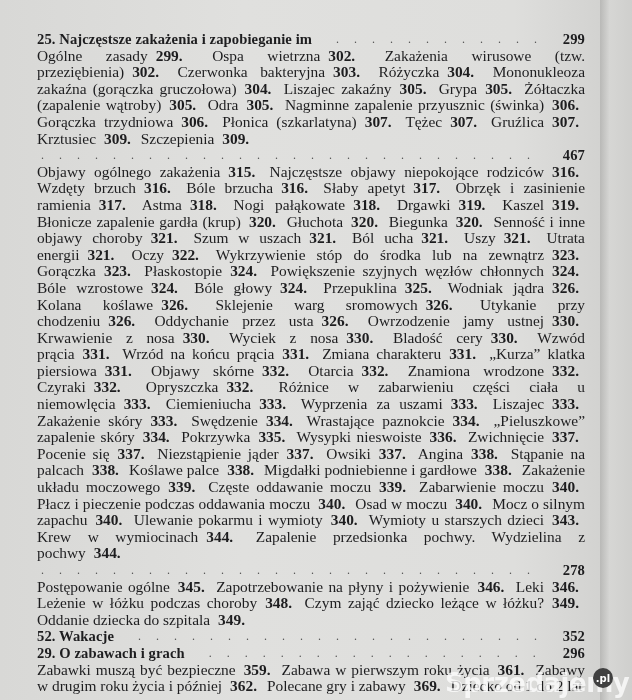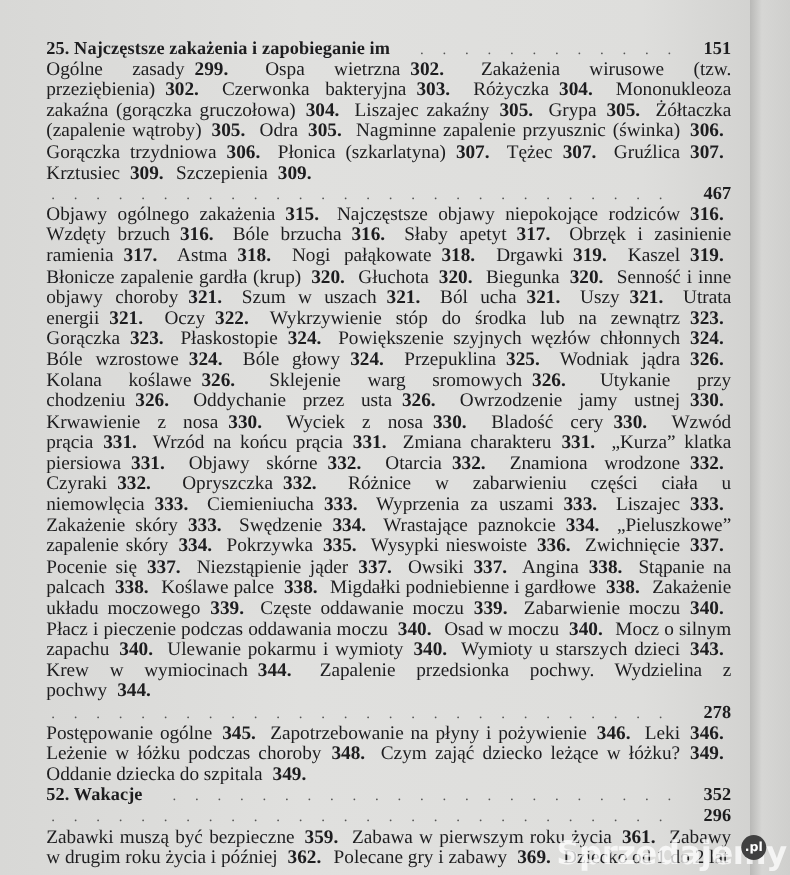--- a/index.html
+++ b/index.html
@@ -51,21 +51,21 @@
 <body>
 
 <div class="page"></div>
 <div class="page-edge"></div>
 
 <div class="toc" id="toc">
     <section>
       <div class="chapter-head">
         <span class="title">25. Najczęstsze zakażenia i zapobieganie im</span>
         <span class="dots">. . . . . . . . . . . . . . . . . . . . . . . . . . . . . . . . . . . . . . . . . . . . . . . . . . . . . . . . . . . . </span>
-        <span class="page-num">151</span>
+        <span class="page-num">299</span>
       </div>
       <div class="entries"><span class="entry"><span>Ogólne zasady</span><span class="num">299.</span> </span><span class="entry"><span>Ospa wietrzna</span><span class="num">302.</span> </span><span class="entry"><span>Zakażenia wirusowe (tzw. przeziębienia)</span><span class="num">302.</span> </span><span class="entry"><span>Czerwonka bakteryjna</span><span class="num">303.</span> </span><span class="entry"><span>Różyczka</span><span class="num">304.</span> </span><span class="entry"><span>Mononukleoza zakaźna (gorączka gruczołowa)</span><span class="num">304.</span> </span><span class="entry"><span>Liszajec zakaźny</span><span class="num">305.</span> </span><span class="entry"><span>Grypa</span><span class="num">305.</span> </span><span class="entry"><span>Żółtaczka (zapalenie wątroby)</span><span class="num">305.</span> </span><span class="entry"><span>Odra</span><span class="num">305.</span> </span><span class="entry"><span>Nagminne zapalenie przyusznic (świnka)</span><span class="num">306.</span> </span><span class="entry"><span>Gorączka trzydniowa</span><span class="num">306.</span> </span><span class="entry"><span>Płonica (szkarlatyna)</span><span class="num">307.</span> </span><span class="entry"><span>Tężec</span><span class="num">307.</span> </span><span class="entry"><span>Gruźlica</span><span class="num">307.</span> </span><span class="entry"><span>Krztusiec</span><span class="num">309.</span> </span><span class="entry"><span>Szczepienia</span><span class="num">309.</span> </span></div>
     </section>
     <section>
       <div class="chapter-head">
         <span class="dots">. . . . . . . . . . . . . . . . . . . . . . . . . . . . . . . . . . . . . . . . . . . . . . . . . . . . . . . . . . . . </span>
         <span class="page-num">467</span>
       </div>
       <div class="entries"><span class="entry"><span>Objawy ogólnego zakażenia</span><span class="num">315.</span> </span><span class="entry"><span>Najczęstsze objawy niepokojące rodziców</span><span class="num">316.</span> </span><span class="entry"><span>Wzdęty brzuch</span><span class="num">316.</span> </span><span class="entry"><span>Bóle brzucha</span><span class="num">316.</span> </span><span class="entry"><span>Słaby apetyt</span><span class="num">317.</span> </span><span class="entry"><span>Obrzęk i zasinienie ramienia</span><span class="num">317.</span> </span><span class="entry"><span>Astma</span><span class="num">318.</span> </span><span class="entry"><span>Nogi pałąkowate</span><span class="num">318.</span> </span><span class="entry"><span>Drgawki</span><span class="num">319.</span> </span><span class="entry"><span>Kaszel</span><span class="num">319.</span> </span><span class="entry"><span>Błonicze zapalenie gardła (krup)</span><span class="num">320.</span> </span><span class="entry"><span>Głuchota</span><span class="num">320.</span> </span><span class="entry"><span>Biegunka</span><span class="num">320.</span> </span><span class="entry"><span>Senność i inne objawy choroby</span><span class="num">321.</span> </span><span class="entry"><span>Szum w uszach</span><span class="num">321.</span> </span><span class="entry"><span>Ból ucha</span><span class="num">321.</span> </span><span class="entry"><span>Uszy</span><span class="num">321.</span> </span><span class="entry"><span>Utrata energii</span><span class="num">321.</span> </span><span class="entry"><span>Oczy</span><span class="num">322.</span> </span><span class="entry"><span>Wykrzywienie stóp do środka lub na zewnątrz</span><span class="num">323.</span> </span><span class="entry"><span>Gorączka</span><span class="num">323.</span> </span><span class="entry"><span>Płaskostopie</span><span class="num">324.</span> </span><span class="entry"><span>Powiększenie szyjnych węzłów chłonnych</span><span class="num">324.</span> </span><span class="entry"><span>Bóle wzrostowe</span><span class="num">324.</span> </span><span class="entry"><span>Bóle głowy</span><span class="num">324.</span> </span><span class="entry"><span>Przepuklina</span><span class="num">325.</span> </span><span class="entry"><span>Wodniak jądra</span><span class="num">326.</span> </span><span class="entry"><span>Kolana koślawe</span><span class="num">326.</span> </span><span class="entry"><span>Sklejenie warg sromowych</span><span class="num">326.</span> </span><span class="entry"><span>Utykanie przy chodzeniu</span><span class="num">326.</span> </span><span class="entry"><span>Oddychanie przez usta</span><span class="num">326.</span> </span><span class="entry"><span>Owrzodzenie jamy ustnej</span><span class="num">330.</span> </span><span class="entry"><span>Krwawienie z nosa</span><span class="num">330.</span> </span><span class="entry"><span>Wyciek z nosa</span><span class="num">330.</span> </span><span class="entry"><span>Bladość cery</span><span class="num">330.</span> </span><span class="entry"><span>Wzwód prącia</span><span class="num">331.</span> </span><span class="entry"><span>Wrzód na końcu prącia</span><span class="num">331.</span> </span><span class="entry"><span>Zmiana charakteru</span><span class="num">331.</span> </span><span class="entry"><span>„Kurza” klatka piersiowa</span><span class="num">331.</span> </span><span class="entry"><span>Objawy skórne</span><span class="num">332.</span> </span><span class="entry"><span>Otarcia</span><span class="num">332.</span> </span><span class="entry"><span>Znamiona wrodzone</span><span class="num">332.</span> </span><span class="entry"><span>Czyraki</span><span class="num">332.</span> </span><span class="entry"><span>Opryszczka</span><span class="num">332.</span> </span><span class="entry"><span>Różnice w zabarwieniu części ciała u niemowlęcia</span><span class="num">333.</span> </span><span class="entry"><span>Ciemieniucha</span><span class="num">333.</span> </span><span class="entry"><span>Wyprzenia za uszami</span><span class="num">333.</span> </span><span class="entry"><span>Liszajec</span><span class="num">333.</span> </span><span class="entry"><span>Zakażenie skóry</span><span class="num">333.</span> </span><span class="entry"><span>Swędzenie</span><span class="num">334.</span> </span><span class="entry"><span>Wrastające paznokcie</span><span class="num">334.</span> </span><span class="entry"><span>„Pieluszkowe” zapalenie skóry</span><span class="num">334.</span> </span><span class="entry"><span>Pokrzywka</span><span class="num">335.</span> </span><span class="entry"><span>Wysypki nieswoiste</span><span class="num">336.</span> </span><span class="entry"><span>Zwichnięcie</span><span class="num">337.</span> </span><span class="entry"><span>Pocenie się</span><span class="num">337.</span> </span><span class="entry"><span>Niezstąpienie jąder</span><span class="num">337.</span> </span><span class="entry"><span>Owsiki</span><span class="num">337.</span> </span><span class="entry"><span>Angina</span><span class="num">338.</span> </span><span class="entry"><span>Stąpanie na palcach</span><span class="num">338.</span> </span><span class="entry"><span>Koślawe palce</span><span class="num">338.</span> </span><span class="entry"><span>Migdałki podniebienne i gardłowe</span><span class="num">338.</span> </span><span class="entry"><span>Zakażenie układu moczowego</span><span class="num">339.</span> </span><span class="entry"><span>Częste oddawanie moczu</span><span class="num">339.</span> </span><span class="entry"><span>Zabarwienie moczu</span><span class="num">340.</span> </span><span class="entry"><span>Płacz i pieczenie podczas oddawania moczu</span><span class="num">340.</span> </span><span class="entry"><span>Osad w moczu</span><span class="num">340.</span> </span><span class="entry"><span>Mocz o silnym zapachu</span><span class="num">340.</span> </span><span class="entry"><span>Ulewanie pokarmu i wymioty</span><span class="num">340.</span> </span><span class="entry"><span>Wymioty u starszych dzieci</span><span class="num">343.</span> </span><span class="entry"><span>Krew w wymiocinach</span><span class="num">344.</span> </span><span class="entry"><span>Zapalenie przedsionka pochwy. Wydzielina z pochwy</span><span class="num">344.</span> </span></div>
     </section>
@@ -78,20 +78,21 @@
     </section>
     <section>
       <div class="chapter-head">
         <span class="title">52. Wakacje</span>
         <span class="dots">. . . . . . . . . . . . . . . . . . . . . . . . . . . . . . . . . . . . . . . . . . . . . . . . . . . . . . . . . . . . </span>
         <span class="page-num">352</span>
       </div>
     </section>
     <section>
       <div class="chapter-head">
+        <span class="title">29. O zabawach i grach</span>
         <span class="dots">. . . . . . . . . . . . . . . . . . . . . . . . . . . . . . . . . . . . . . . . . . . . . . . . . . . . . . . . . . . . </span>
         <span class="page-num">296</span>
       </div>
       <div class="entries"><span class="entry"><span>Zabawki muszą być bezpieczne</span><span class="num">359.</span> </span><span class="entry"><span>Zabawa w pierwszym roku życia</span><span class="num">361.</span> </span><span class="entry"><span>Zabawy w drugim roku życia i później</span><span class="num">362.</span> </span><span class="entry"><span>Polecane gry i zabawy</span><span class="num">369.</span> </span><span class="entry"><span>Dziecko od 1 do 2 lat</span> </span></div>
     </section>
   </div>
 
 <div class="watermark">Sprzedajemy</div>
 <div class="watermark-badge">.pl</div>
 

